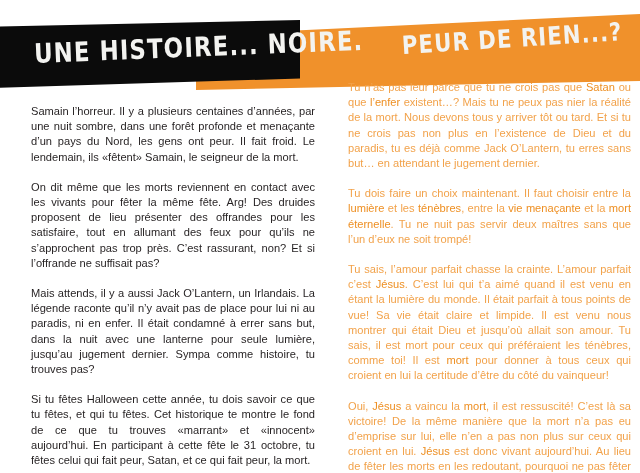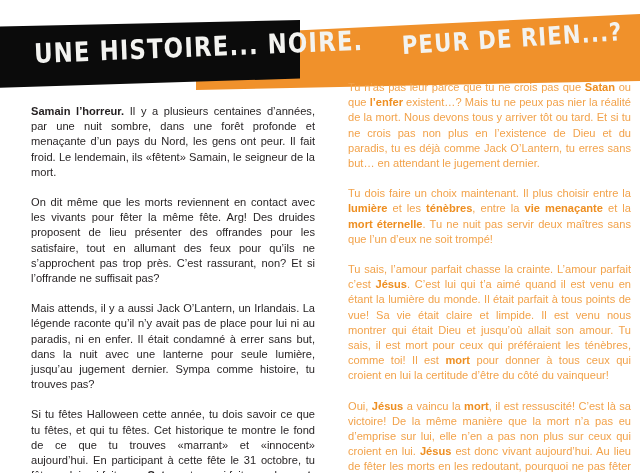--- a/index.html
+++ b/index.html
@@ -106,21 +106,21 @@
 
   #col-left .para {
     color: #231F20;
   }
 
   #col-right .para {
     color: #F2A24A;
   }
 
   .para b {
-    font-weight: 700;
+    font-weight: 400;
   }
 
   #col-right .para b {
     color: #EE8F22;
   }
 </style>
 </head>
 <body>
 
 <div id="banner-area">
@@ -132,17 +132,17 @@
 
 <div id="columns">
   <div class="column" id="col-left">
       <p class="para"><b>Samain l’horreur.</b><span> Il y a plusieurs centaines d’années, par une nuit sombre, dans une forêt profonde et menaçante d’un pays du Nord, les gens ont peur. Il fait froid. Le lendemain, ils «fêtent» Samain, le seigneur de la mort.</span></p>
       <p class="para"><span>On dit même que les morts reviennent en contact avec les vivants pour fêter la même fête. Arg! Des druides proposent de lieu présenter des offrandes pour les satisfaire, tout en allumant des feux pour qu’ils ne s’approchent pas trop près. C’est rassurant, non? Et si l’offrande ne suffisait pas?</span></p>
       <p class="para"><span>Mais attends, il y a aussi Jack O’Lantern, un Irlandais. La légende raconte qu’il n’y avait pas de place pour lui ni au paradis, ni en enfer. Il était condamné à errer sans but, dans la nuit avec une lanterne pour seule lumière, jusqu’au jugement dernier. Sympa comme histoire, tu trouves pas?</span></p>
       <p class="para"><span>Si tu fêtes Halloween cette année, tu dois savoir ce que tu fêtes, et qui tu fêtes. Cet historique te montre le fond de ce que tu trouves «marrant» et «innocent» aujourd’hui. En participant à cette fête le 31 octobre, tu fêtes celui qui fait peur, </span><b>Satan</b><span>, et ce qui fait peur, la </span><b>mort</b><span>.</span></p>
     </div>
   <div class="column" id="col-right">
       <p class="para"><span>Tu n’as pas leur parce que tu ne crois pas que </span><b>Satan</b><span> ou que </span><b>l’enfer</b><span> existent…? Mais tu ne peux pas nier la réalité de la mort. Nous devons tous y arriver tôt ou tard. Et si tu ne crois pas non plus en l’existence de Dieu et du paradis, tu es déjà comme Jack O’Lantern, tu erres sans but… en attendant le jugement dernier.</span></p>
-      <p class="para"><span>Tu dois faire un choix maintenant. Il plus choisir entre la </span><b>lumière</b><span> et les </span><b>ténèbres</b><span>, entre la </span><b>vie menaçante</b><span> et la </span><b>mort éternelle</b><span>. Tu ne nuit pas servir deux maîtres sans que l’un d’eux ne soit trompé!</span></p>
+      <p class="para"><span>Tu dois faire un choix maintenant. Il faut choisir entre la </span><b>lumière</b><span> et les </span><b>ténèbres</b><span>, entre la </span><b>vie menaçante</b><span> et la </span><b>mort éternelle</b><span>. Tu ne nuit pas servir deux maîtres sans que l’un d’eux ne soit trompé!</span></p>
       <p class="para"><span>Tu sais, l’amour parfait chasse la crainte. L’amour parfait c’est </span><b>Jésus</b><span>. C’est lui qui t’a aimé quand il est venu en étant la lumière du monde. Il était parfait à tous points de vue! Sa vie était claire et limpide. Il est venu nous montrer qui était Dieu et jusqu’où allait son amour. Tu sais, il est mort pour ceux qui préféraient les ténèbres, comme toi! Il est </span><b>mort</b><span> pour donner à tous ceux qui croient en lui la certitude d’être du côté du vainqueur!</span></p>
       <p class="para"><span>Oui, </span><b>Jésus</b><span> a vaincu la </span><b>mort</b><span>, il est ressuscité! C’est là sa victoire! De la même manière que la mort n’a pas eu d’emprise sur lui, elle n’en a pas non plus sur ceux qui croient en lui. </span><b>Jésus</b><span> est donc vivant aujourd’hui. Au lieu de fêter les morts en les redoutant, pourquoi ne pas fêter Celui qui est vivant, en l’aimant?</span></p>
     </div>
 </div>
 
 </body></html>

